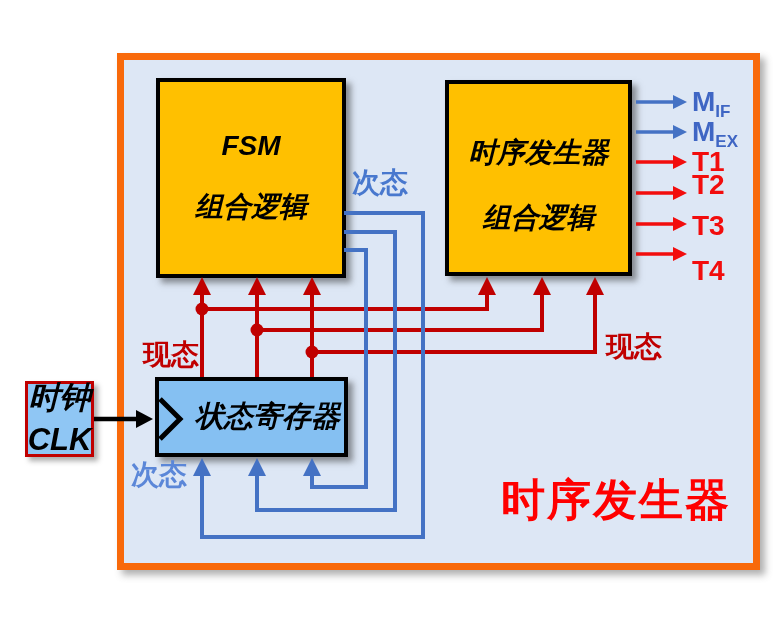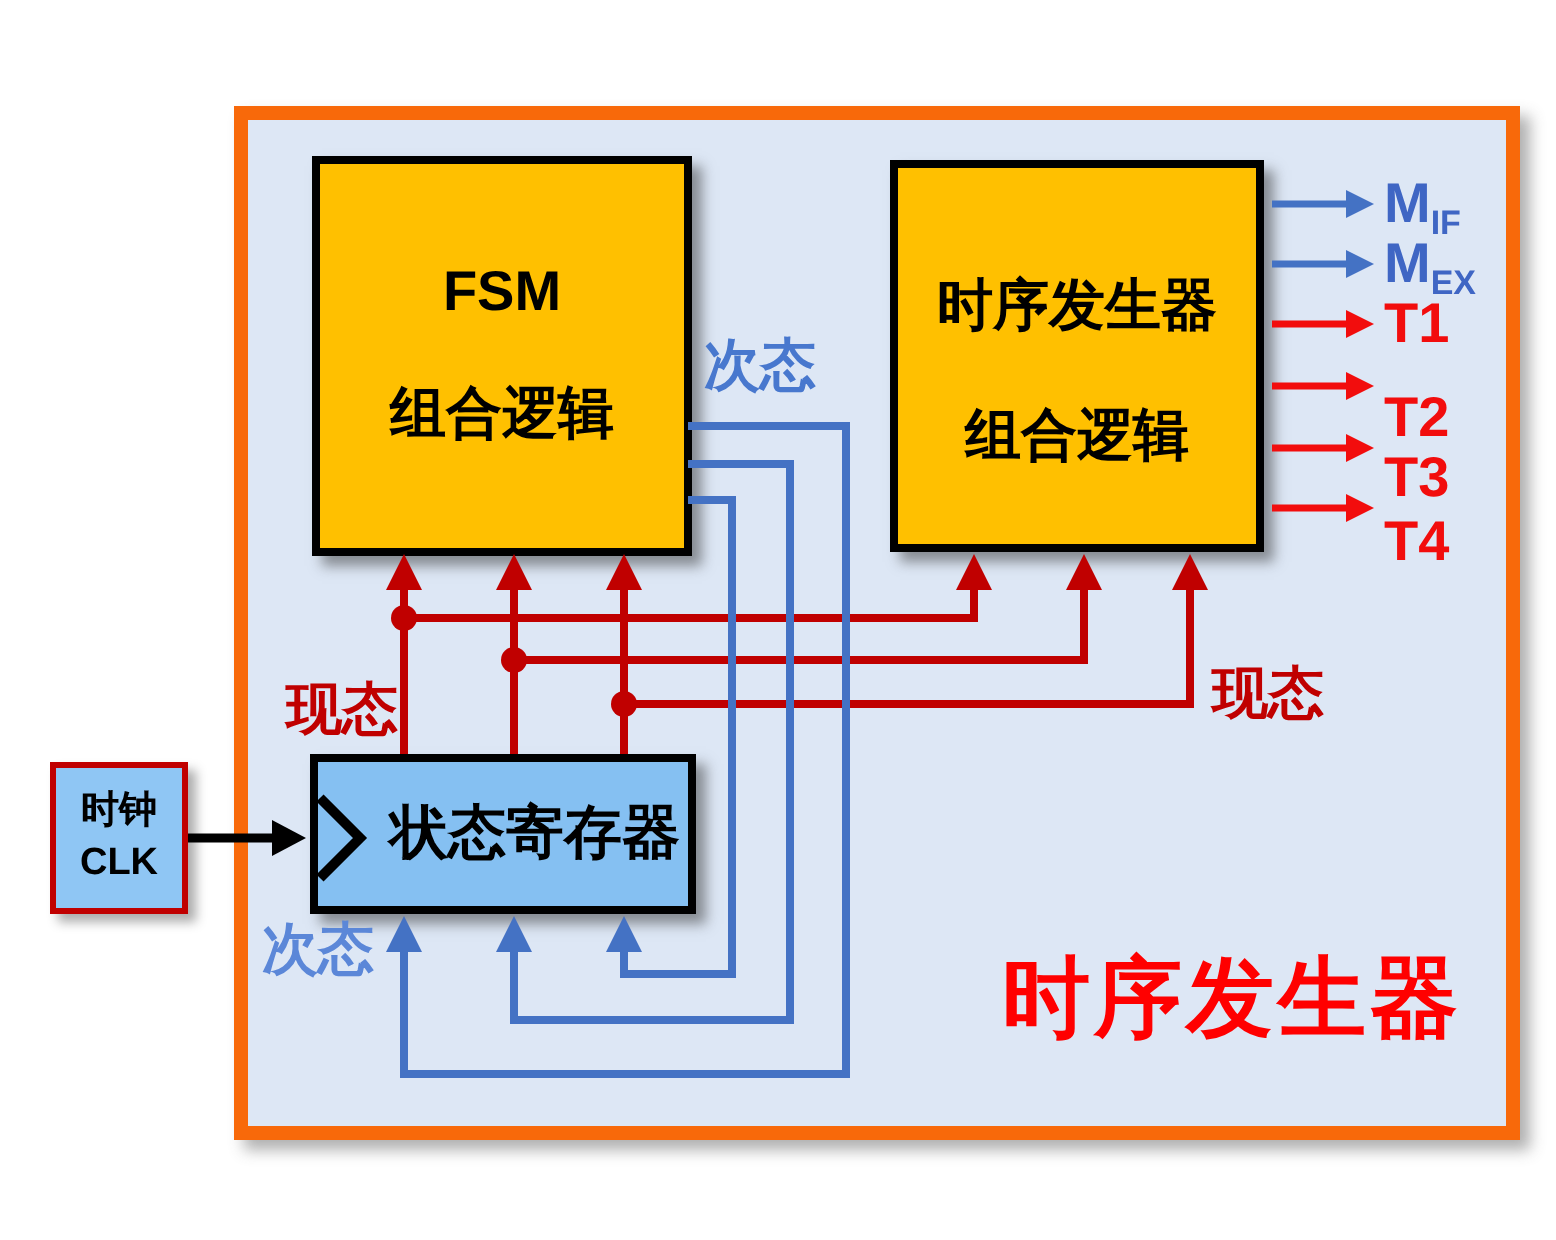--- a/index.html
+++ b/index.html
@@ -45,20 +45,21 @@
     position: absolute;
     border: 4px solid var(--block-border);
     box-shadow: 5px 5px 6px rgba(50,50,50,.5);
     display: flex;
     flex-direction: column;
     align-items: center;
     justify-content: center;
     font-weight: bold;
     color: #000;
     text-align: center;
+    font-style: italic;
   }
   .block-fsm {
     left: 156px; top: 78px;
     width: 190px; height: 200px;
     background: var(--block-yellow);
     font-size: 28px;
     gap: 26px;
   }
   .block-timing {
     left: 445px; top: 80px;
@@ -74,21 +75,21 @@
     background: var(--register-bg);
     font-size: 29px;
     flex-direction: row;
     padding-left: 32px;
   }
   .block-clock {
     left: 25px; top: 381px;
     width: 69px; height: 76px;
     background: var(--clock-bg);
     border: 3px solid var(--clock-border);
-    font-size: 19px;
+    font-size: 31px;
     line-height: 1.35;
     box-shadow: 4px 4px 5px rgba(50,50,50,.4);
   }
   .wire-label {
     position: absolute;
     font-weight: bold;
     font-size: 28px;
     white-space: nowrap;
     line-height: 1;
   }
@@ -219,19 +220,19 @@
   </svg>
 
   <div class="wire-label lbl-next-top">次态</div>
   <div class="wire-label lbl-cur-left">现态</div>
   <div class="wire-label lbl-next-bottom">次态</div>
   <div class="wire-label lbl-cur-right">现态</div>
 
   <div class="out-label out-blue" style="top:85px"><span>M</span><sub>IF</sub></div>
   <div class="out-label out-blue" style="top:115px"><span>M</span><sub>EX</sub></div>
   <div class="out-label out-red" style="top:145px"><span>T1</span><sub></sub></div>
-  <div class="out-label out-red" style="top:192px"><span>T2</span><sub></sub></div>
-  <div class="out-label out-red" style="top:222px"><span>T3</span><sub></sub></div>
+  <div class="out-label out-red" style="top:168px"><span>T2</span><sub></sub></div>
+  <div class="out-label out-red" style="top:209px"><span>T3</span><sub></sub></div>
   <div class="out-label out-red" style="top:254px"><span>T4</span><sub></sub></div>
 
   <div class="diagram-title">时序发生器</div>
 
 </div>
 
 </body></html>

